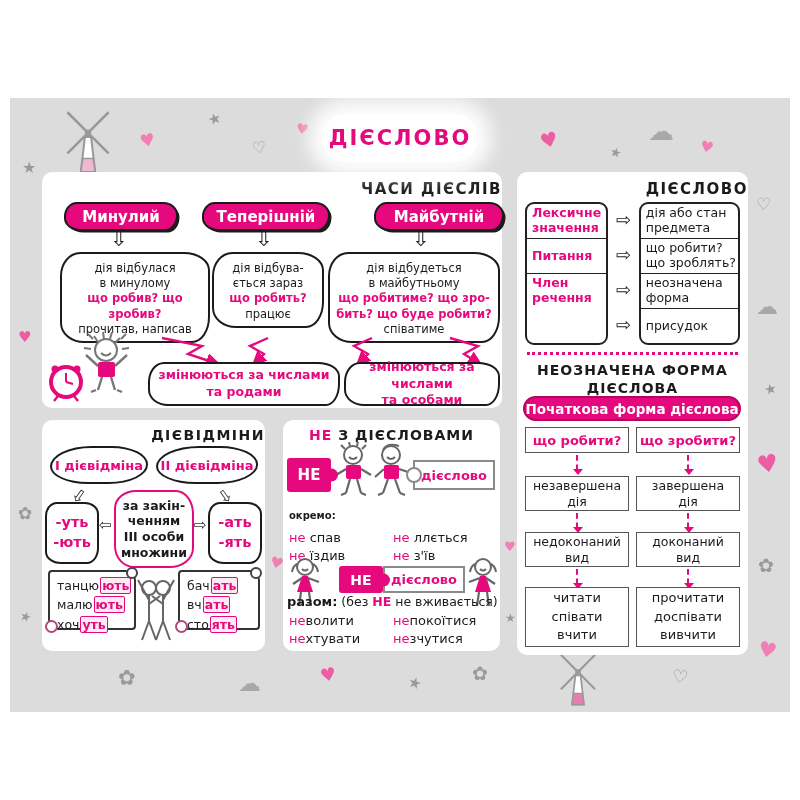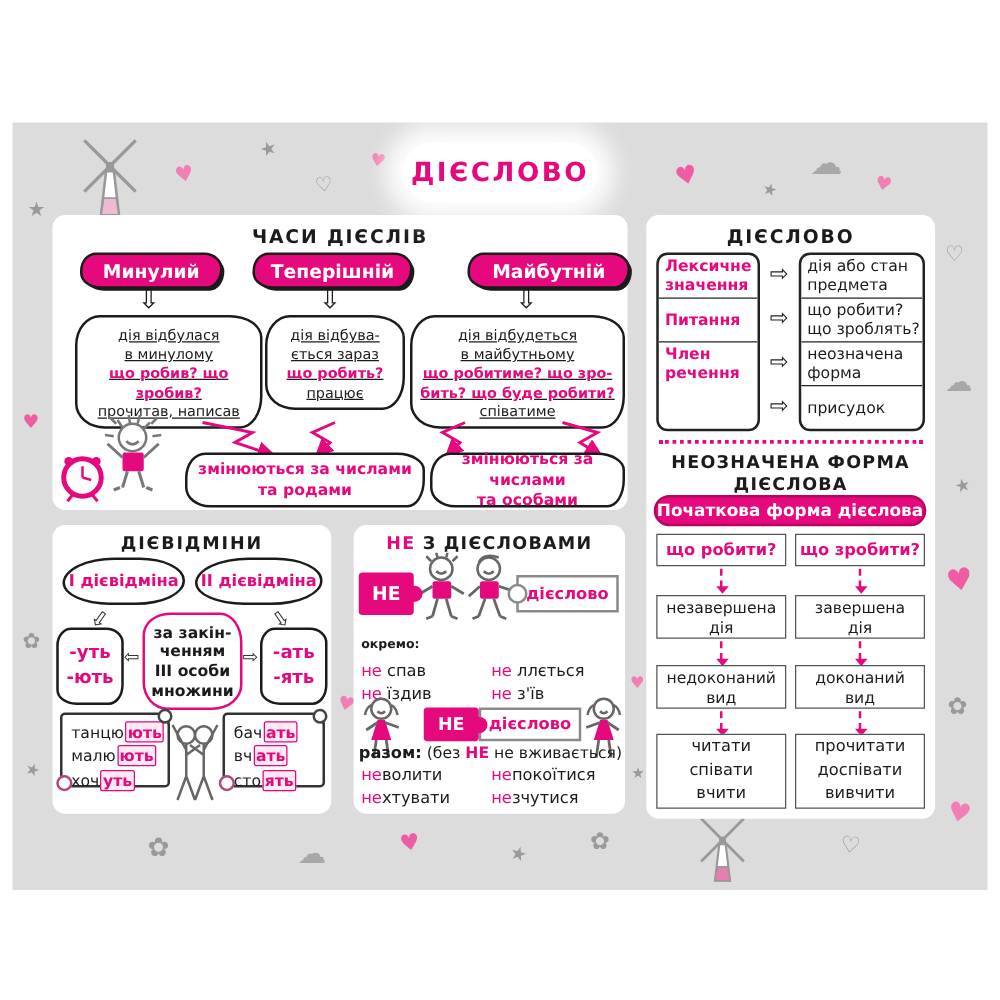--- a/index.html
+++ b/index.html
@@ -11,31 +11,31 @@
   html,body{margin:0;padding:0;}
   body{width:800px;height:800px;background:#fff;font-family:"DejaVu Sans",sans-serif;color:var(--ink);}
   .page{position:relative;width:800px;height:800px;overflow:hidden;background:#fff;}
   .bg{position:absolute;left:10px;top:98px;width:780px;height:614px;background:var(--bg);}
   .deco{position:absolute;line-height:1;pointer-events:none;}
   .windmill{position:absolute;}
   .title-blob{position:absolute;left:322px;top:114px;width:156px;height:48px;background:#fff;border-radius:26px;
     box-shadow:0 0 18px 14px rgba(255,255,255,.92);display:flex;align-items:center;justify-content:center;z-index:3;}
   .title-blob span{color:var(--pink);font-weight:bold;font-size:21px;letter-spacing:2px;}
   .panel{position:absolute;background:#fff;border-radius:10px;z-index:2;}
-  .panel-h{position:absolute;left:0;right:0;text-align:center;font-weight:bold;font-size:15px;letter-spacing:1.5px;}
+  .panel-h{position:absolute;left:0;right:0;text-align:right;font-weight:bold;font-size:15px;letter-spacing:1.5px;}
   .ml{white-space:pre-line;}
   
   #tenses{left:42px;top:172px;width:460px;height:236px;}
   .pill{position:absolute;top:30px;height:25px;background:var(--pink);border:2.5px solid var(--ink);
     box-shadow:2.5px 2.5px 0 -1px var(--ink);border-radius:14px 16px 14px 18px/16px 14px 18px 14px;
     color:#fff;font-weight:bold;font-size:15px;display:flex;align-items:center;justify-content:center;}
   .pill-arrow{position:absolute;top:55px;height:24px;text-align:center;font-size:21px;color:var(--ink);}
   .bubble{position:absolute;top:80px;min-height:72px;border:2.5px solid var(--ink);
     border-radius:20px 26px 18px 24px/24px 18px 26px 20px;background:#fff;
-    text-align:center;font-size:11.5px;line-height:1.32;padding:7px 3px 4px;box-sizing:border-box;text-decoration:underline;}
+    text-align:center;font-size:11.5px;line-height:1.32;padding:7px 3px 4px;box-sizing:border-box;}
   .b-q{color:var(--pink);font-weight:bold;}
   .zigzags{position:absolute;left:0;top:164px;width:460px;height:34px;}
   .chg{position:absolute;top:190px;height:44px;border:2.5px solid var(--ink);
     border-radius:16px 22px 14px 20px/20px 14px 22px 16px;background:#fff;color:var(--pink);
     font-weight:bold;font-size:12.5px;line-height:1.35;text-align:center;display:flex;align-items:center;justify-content:center;box-sizing:border-box;}
   .kidclock{position:absolute;left:2px;top:150px;}
   
   #features{left:517px;top:172px;width:231px;height:483px;}
   .vf-wrap{position:absolute;left:8px;top:30px;width:215px;display:flex;}
   .vf-col{border:2px solid #222;border-radius:9px;overflow:hidden;background:#fff;}

